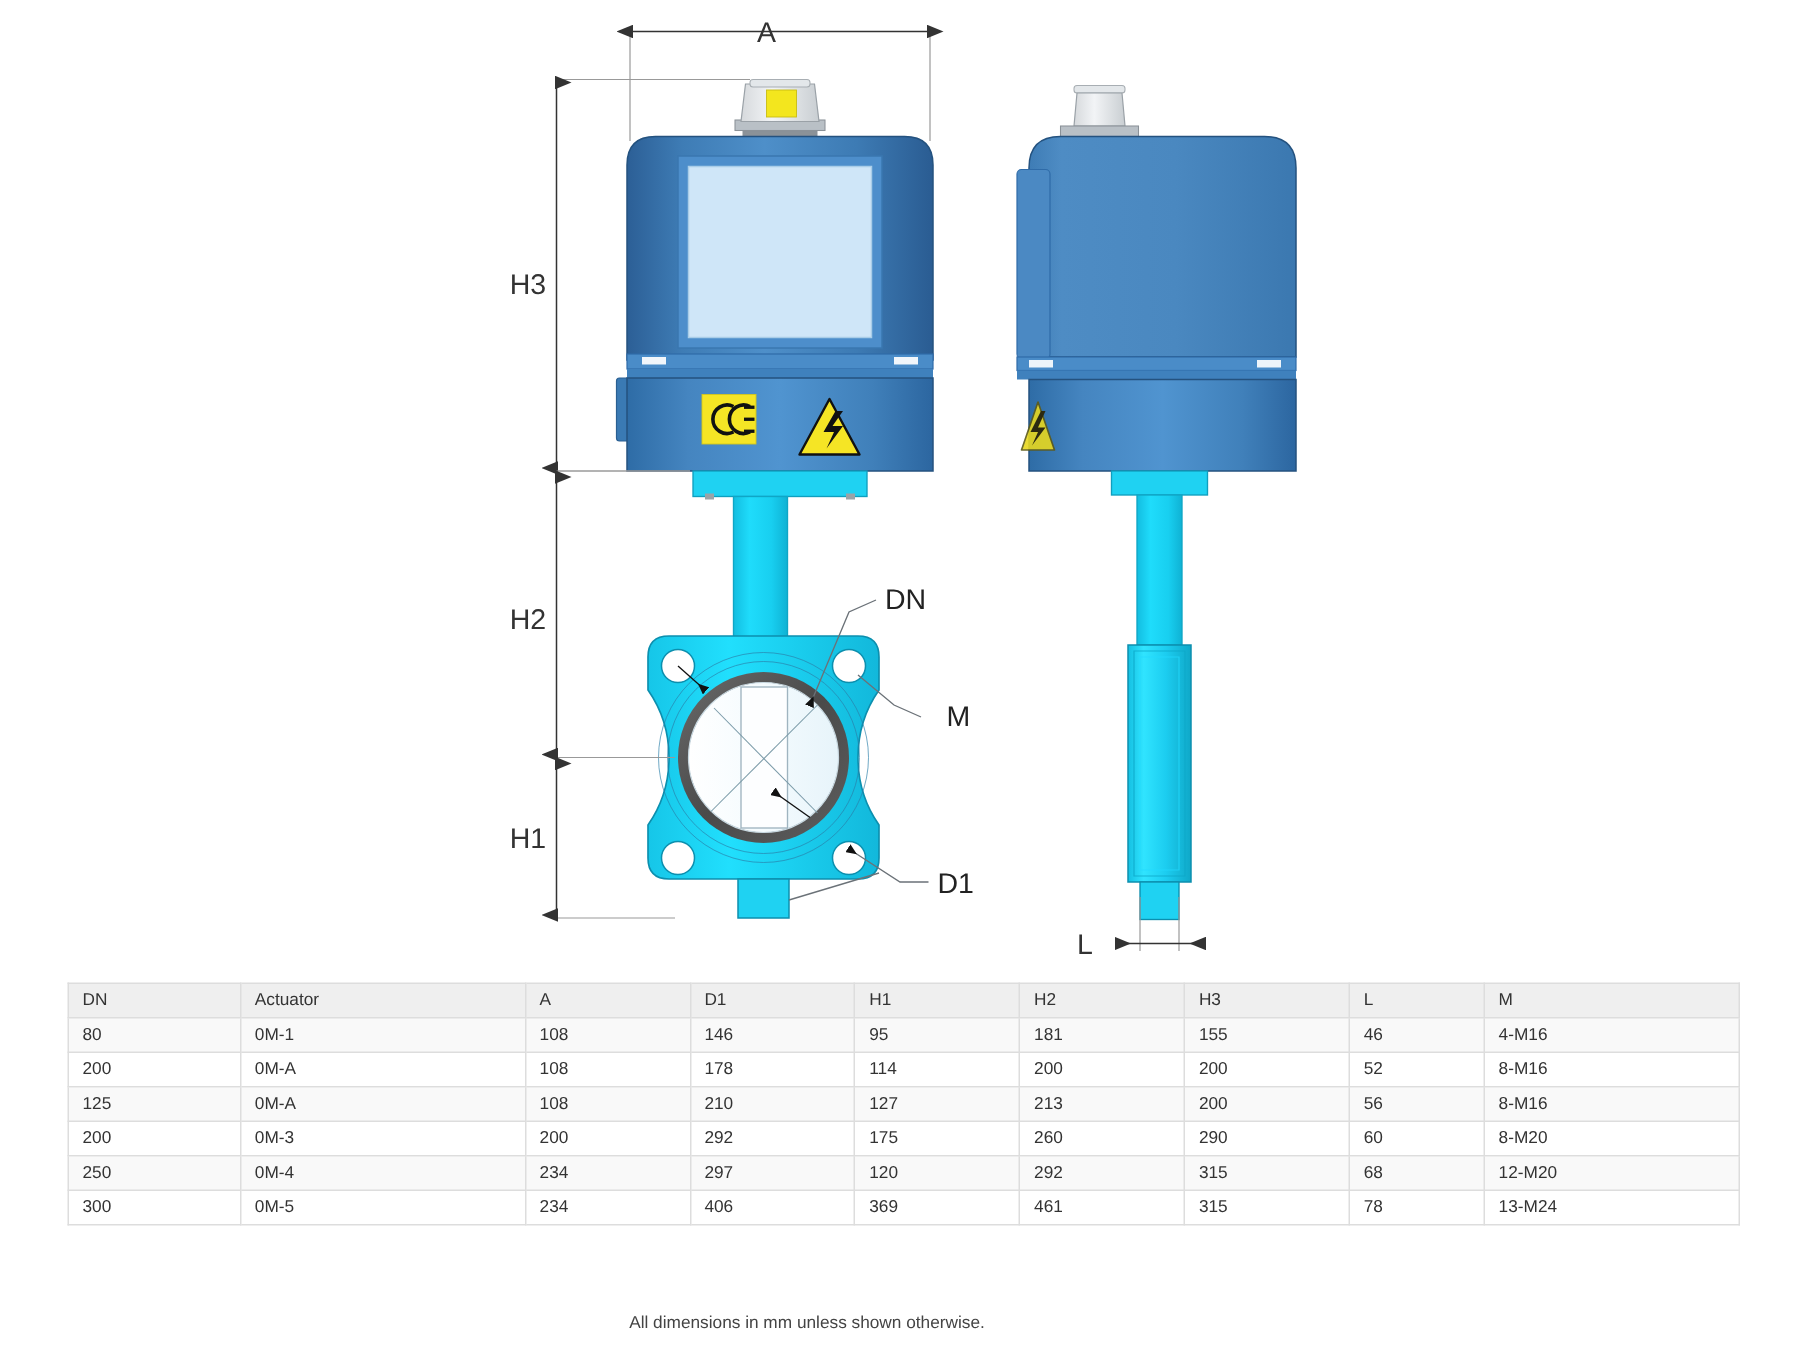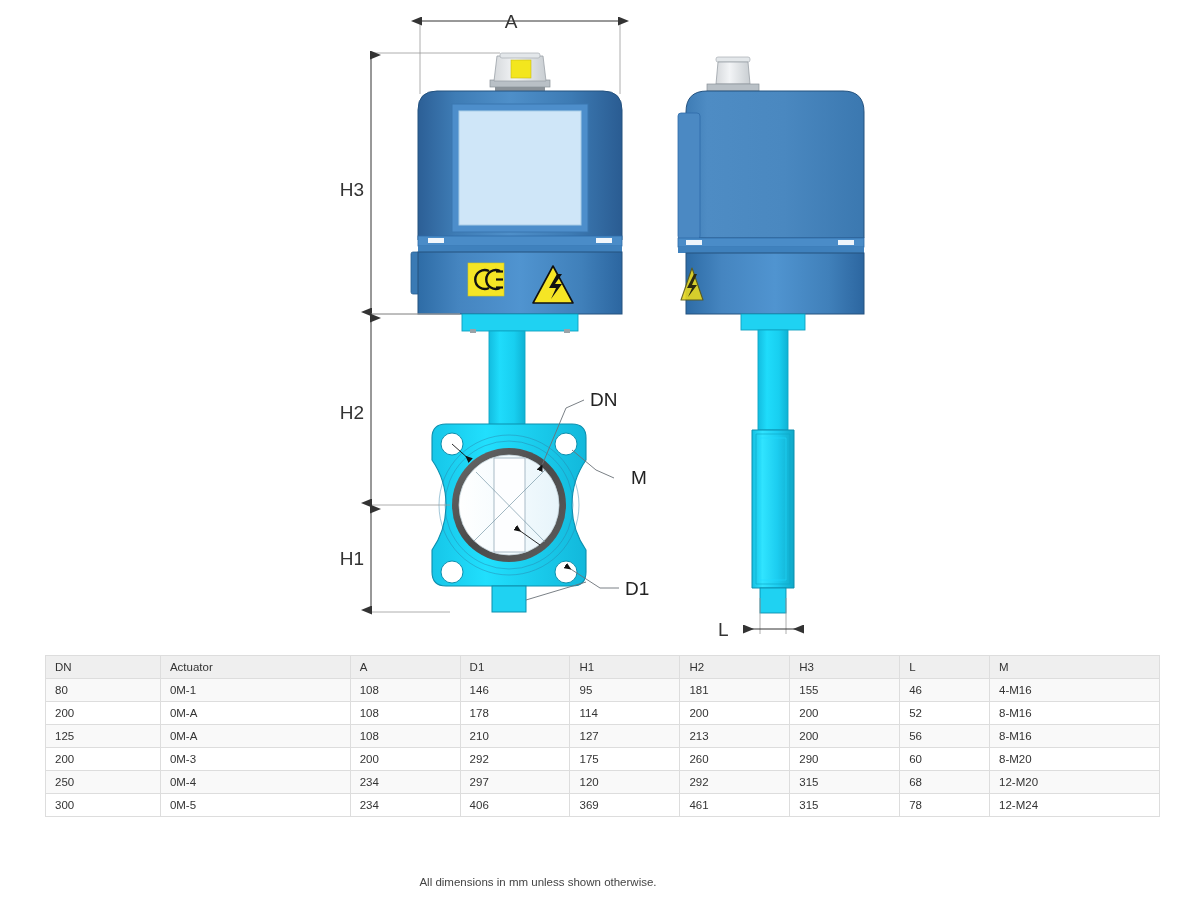--- a/index.html
+++ b/index.html
@@ -361,19 +361,19 @@
         </tr>
         <tr>
           <td>300</td>
           <td>0M-5</td>
           <td>234</td>
           <td>406</td>
           <td>369</td>
           <td>461</td>
           <td>315</td>
           <td>78</td>
-          <td>12-M24</td>
+          <td>13-M24</td>
         </tr>
       </tbody>
   </table>
 </div>
 
 <div id="table-note">All dimensions in mm unless shown otherwise.</div>
 
 </body></html>

